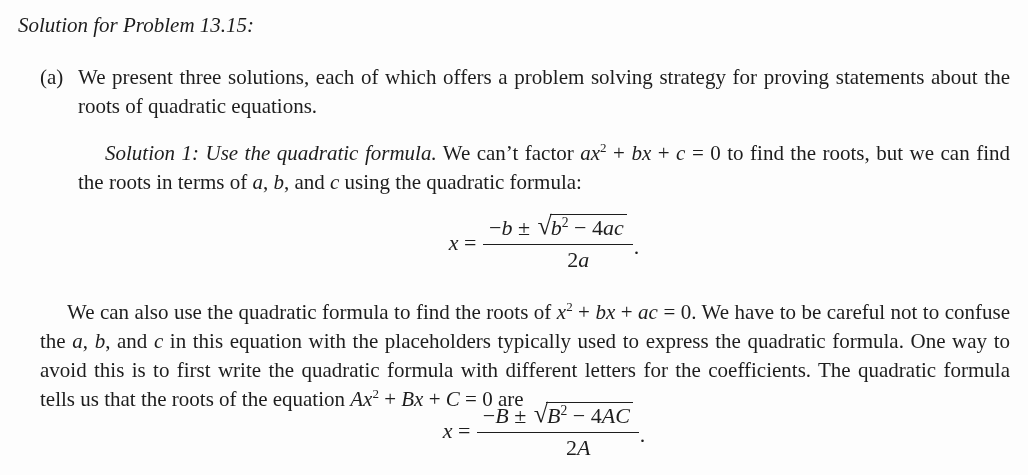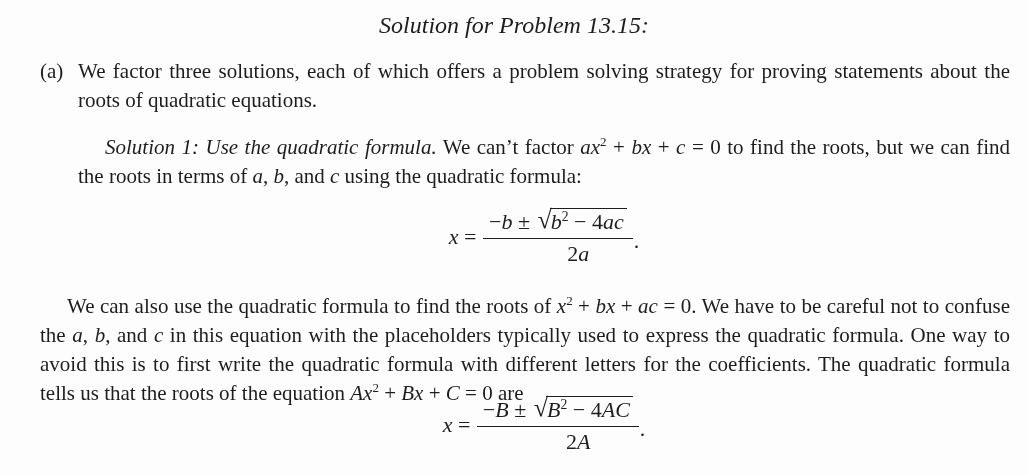--- a/index.html
+++ b/index.html
@@ -15,24 +15,23 @@
     color: #1d1d1d;
     font-family: "Liberation Serif", "DejaVu Serif", serif;
     font-size: 21px;
     line-height: 29px;
     overflow: hidden;
     box-sizing: border-box;
     padding: 12px 18px 0 18px;
   }
   .doc-title {
     font-style: italic;
-    font-size: 24px;
+    font-size: 21px;
     line-height: 26px;
-    margin: 0 0 19px 0;
-    text-align: center;
+    margin: 0 0 25px 0;
   }
   .row-a {
     display: flex;
     margin-left: 22px;
   }
   .item-label {
     width: 38px;
     flex: 0 0 38px;
   }
   .item-body { flex: 1; }
@@ -101,21 +100,21 @@
 </head>
 <body>
 
 <div class="page">
 
   <div class="doc-title">Solution for Problem 13.15:</div>
 
   <div class="row-a">
     <div class="item-label">(a)</div>
     <div class="item-body">
-      <p class="para"><span>We factor three solutions, each of which offers a problem solving strategy for proving statements about the roots of quadratic equations.</span></p>
+      <p class="para"><span>We present three solutions, each of which offers a problem solving strategy for proving statements about the roots of quadratic equations.</span></p>
       <p class="para indented sol1"><span class="it">Solution 1: Use the quadratic formula.</span><span> We can’t factor </span><span class="it">ax</span><sup>2</sup><span> + </span><span class="it">bx</span><span> + </span><span class="it">c</span><span> = 0 to find the roots, but we can find the roots in terms of </span><span class="it">a</span><span>, </span><span class="it">b</span><span>, and </span><span class="it">c</span><span> using the quadratic formula:</span></p>
     </div>
   </div>
 
   <div class="equation eq1">
     <span class="mi">x</span>
       <span> = </span>
     <span class="frac">
       <span class="num">
         <span>−</span><span class="mi">b</span><span> ± </span><span class="sqrt"><span class="radical">√</span><span class="rad-body"><span class="mi">b</span><sup>2</sup><span> − 4</span><span class="mi">ac</span></span></span>

